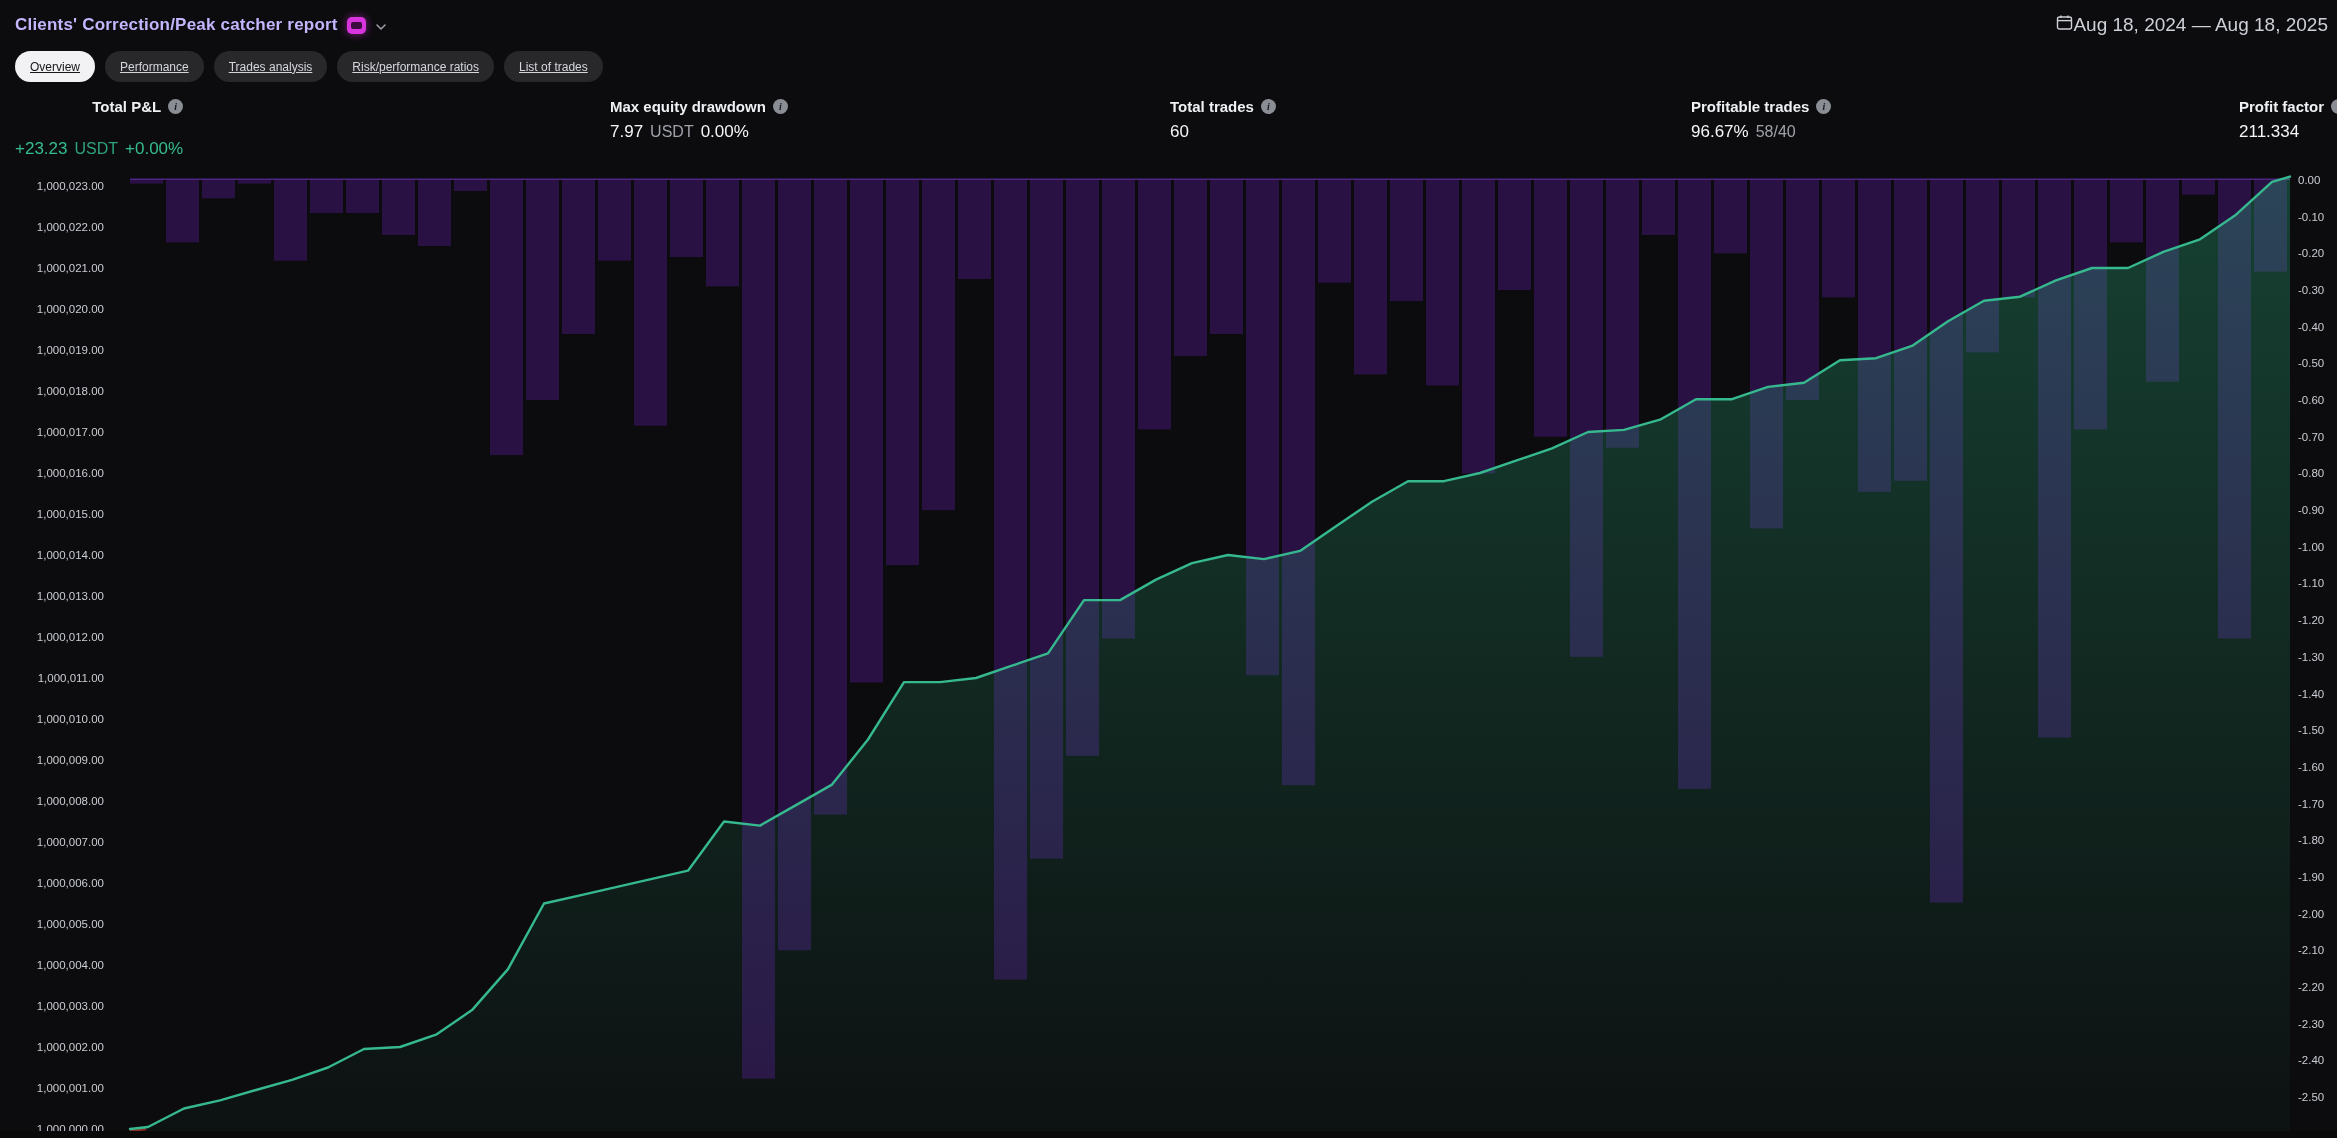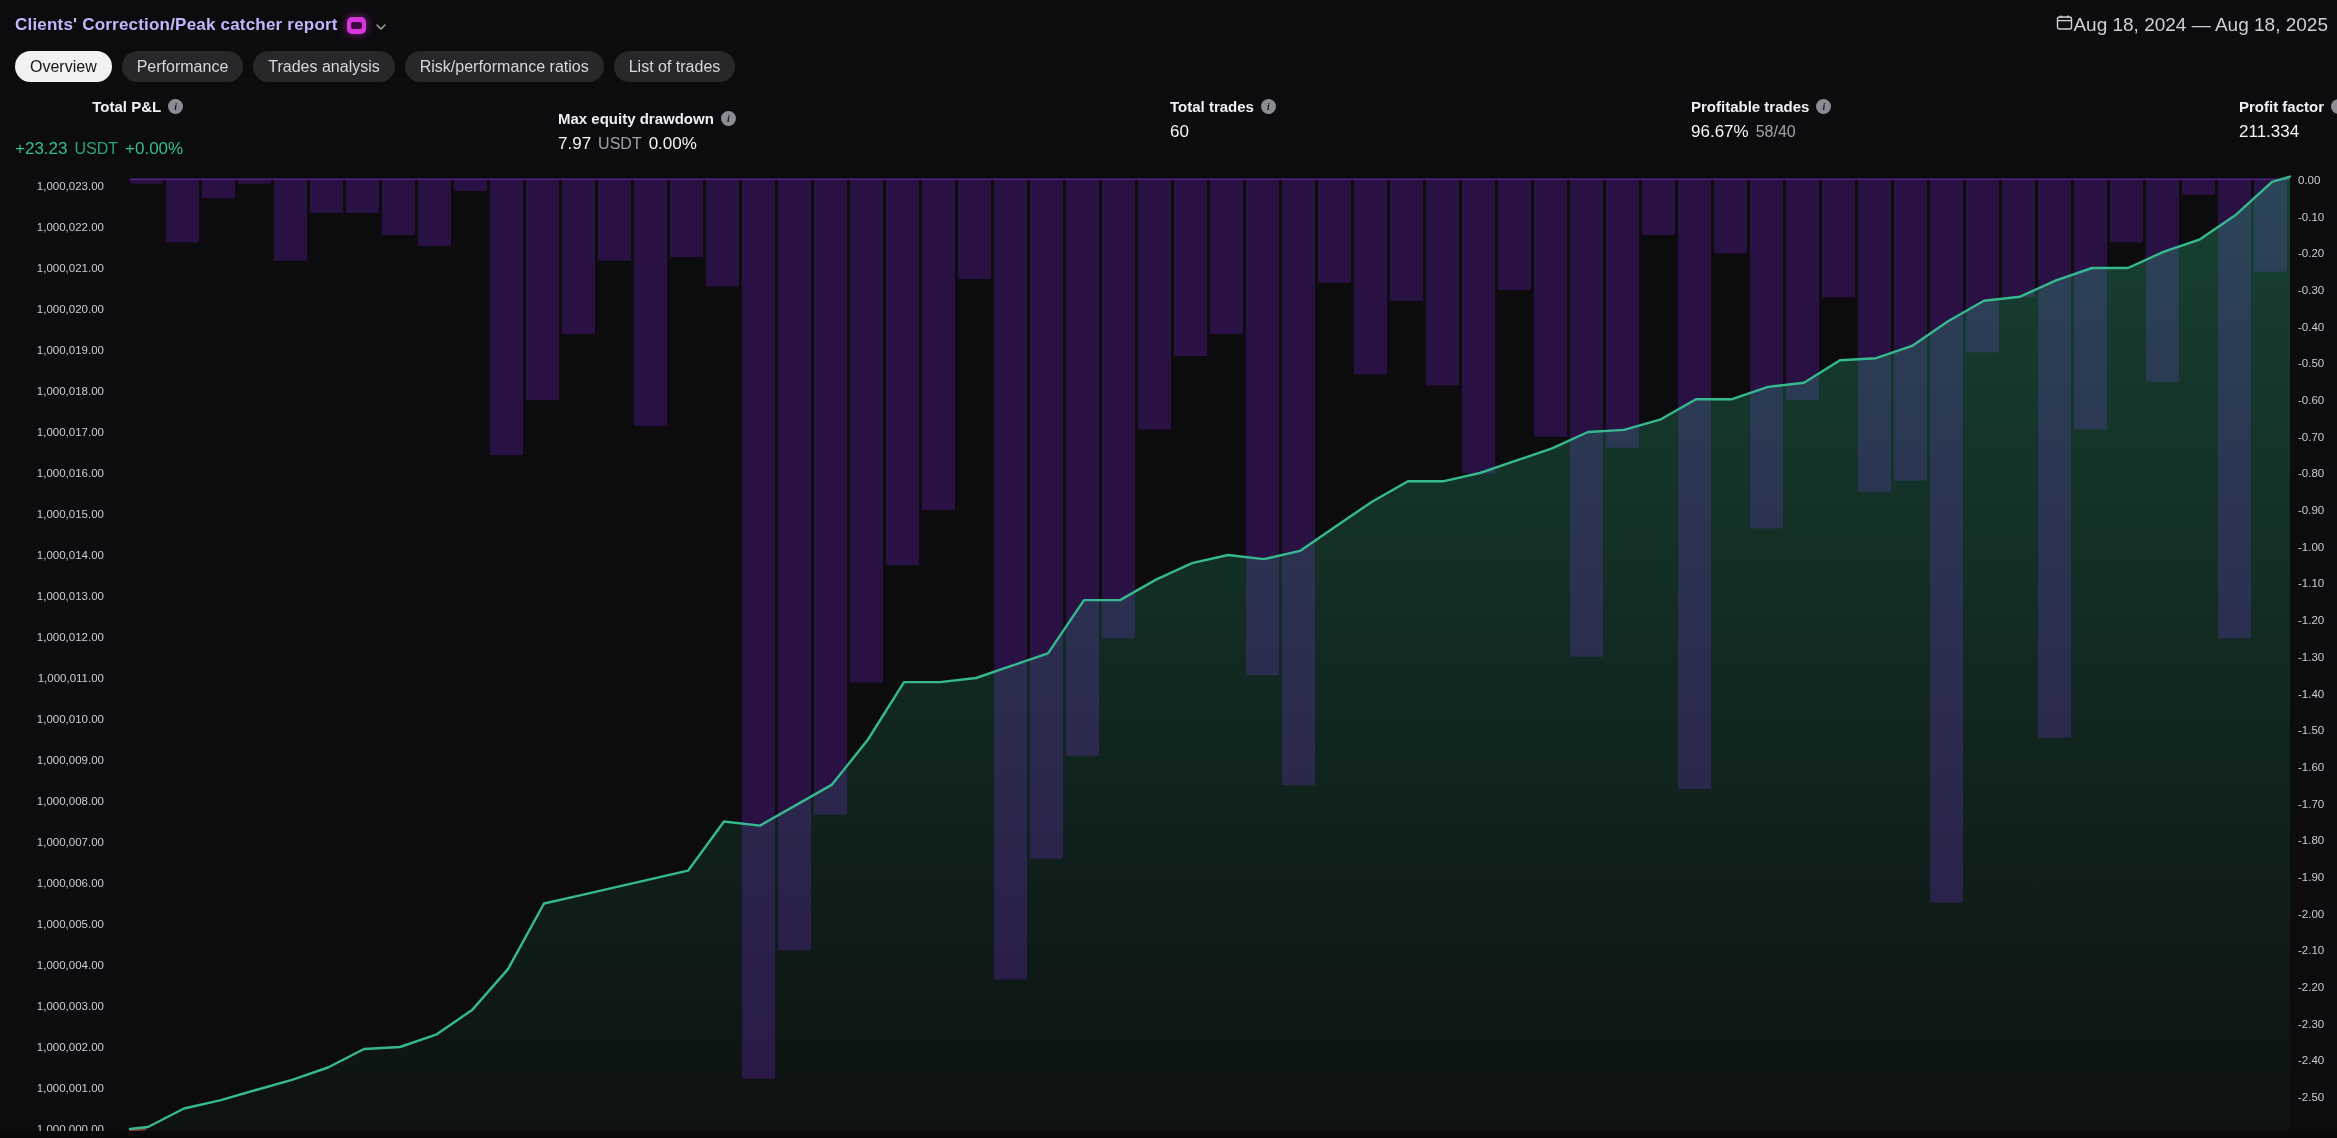--- a/index.html
+++ b/index.html
@@ -11,21 +11,21 @@
   .bot-badge{width:19px;height:17px;border-radius:5px;background:#d935de;position:relative;
              box-shadow:0 0 8px rgba(217,53,222,.55);}
   .bot-badge::before{content:"";position:absolute;left:4px;top:5px;width:11px;height:7px;
              background:#3c0b40;border-radius:2px;}
   .chev{width:12px;height:12px;display:inline-block;}
   .daterange{position:absolute;right:9px;top:12px;height:26px;display:flex;align-items:center;
              font-size:19px;color:#cdd0d6;}
   
   .tabs{position:absolute;left:15px;top:51px;display:flex;gap:10px;}
   .tab{height:31px;border-radius:16px;padding:0 15px;display:flex;align-items:center;
-       font-size:16px;background:#28282b;color:#d5d7dc;cursor:pointer;white-space:nowrap;}
+       font-size:12px;background:#28282b;color:#d5d7dc;cursor:pointer;white-space:nowrap;text-decoration:underline;}
   .tab.active{background:#f2f2f4;color:#161619;font-weight:500;}
   
   .stats{position:absolute;left:0;top:98px;width:100%;height:60px;}
   .stat{position:absolute;top:0;}
   .stat .lrow{display:flex;align-items:center;gap:7px;margin-bottom:7px;justify-content:flex-end;}
   .stat .label{font-size:15px;font-weight:700;color:#eef0f3;white-space:nowrap;}
   .info{width:15px;height:15px;border-radius:50%;background:#8a8d94;color:#1a1a1e;
         font-size:10px;font-weight:700;line-height:15px;text-align:center;
         font-family:"Liberation Serif","DejaVu Serif",serif;font-style:italic;}
   .stat .vrow{font-size:17px;color:#f4f5f7;display:flex;align-items:baseline;gap:7px;white-space:nowrap;}
@@ -197,21 +197,21 @@
       <div class="lrow">
         <span class="label">Total P&amp;L</span>
         <span class="info">i</span>
       </div>
       <div class="vrow" style="color: rgb(53, 189, 141); margin-top: 24px;">
         <span>+23.23</span>
         <span class="unit">USDT</span>
         <span>+0.00%</span>
       </div>
     </div>
-    <div class="stat" style="left: 558px; margin-top: 12px;">
+    <div class="stat" style="left: 610px;">
       <div class="lrow">
         <span class="label">Max equity drawdown</span>
         <span class="info">i</span>
       </div>
       <div class="vrow">
         <span>7.97</span>
         <span class="unit dim">USDT</span>
         <span>0.00%</span>
       </div>
     </div>

